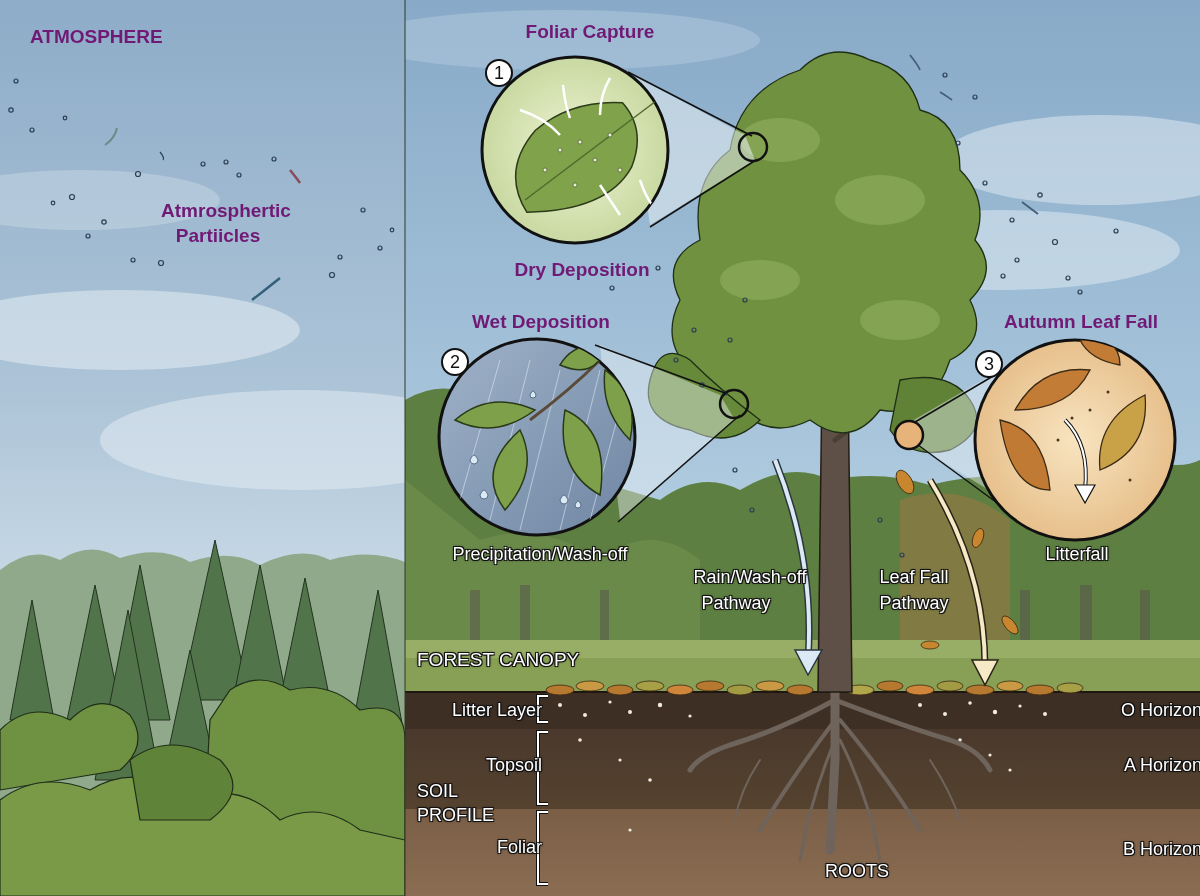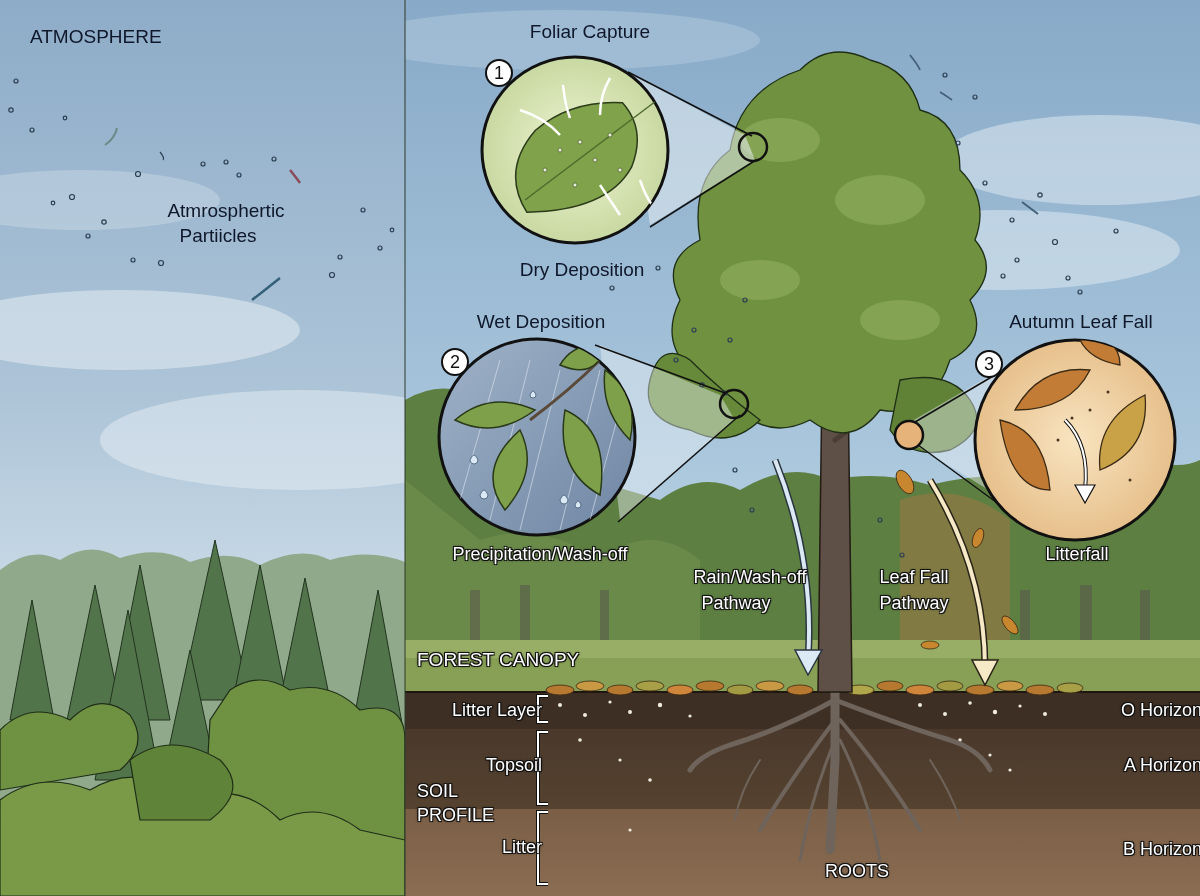--- a/index.html
+++ b/index.html
@@ -1,20 +1,20 @@
 <!DOCTYPE html>
 <html><head>
 <meta charset="utf-8">
 <style>
   html,body{margin:0;padding:0;}
   body{width:1200px;height:896px;overflow:hidden;position:relative;font-family:"Liberation Sans",sans-serif;background:#9fb9cf;}
   .stage{position:absolute;left:0;top:0;width:1200px;height:896px;}
   svg.art{position:absolute;left:0;top:0;}
   .lbl{position:absolute;white-space:nowrap;line-height:1.05;}
-  .dark{color:#0f172a;font-size:19px;}
+  .dark{color:#701a75;font-size:19px;font-weight:bold;}
   .light{color:#ffffff;font-size:18px;text-shadow:-1px -1px 0 #111,1px -1px 0 #111,-1px 1px 0 #111,1px 1px 0 #111,0 0 3px #000;}
   .center{text-align:left;transform:translateX(-50%);}
   .right{transform:translateX(-100%);margin-left:16px;}
   .num{position:absolute;width:28px;height:28px;border-radius:50%;background:#fff;border:2.5px solid #111;box-sizing:border-box;display:flex;align-items:center;justify-content:center;font-size:18px;color:#111;font-family:"Liberation Sans",sans-serif;}
 </style>
 </head>
 <body>
 
 <div class="stage">
 
@@ -384,19 +384,19 @@
   <div class="lbl light center" style="left:736px;top:568px;padding-left:28px;">Rain/Wash-off</div>
   <div class="lbl light center" style="left:736px;top:594px;">Pathway</div>
   <div class="lbl light center" style="left:914px;top:568px;">Leaf Fall</div>
   <div class="lbl light center" style="left:914px;top:594px;">Pathway</div>
 
   <div class="lbl light" style="left:417px;top:650px;font-size:19px;">FOREST CANOPY</div>
   <div class="lbl light right" style="left:526px;top:701px;">Litter Layer</div>
   <div class="lbl light right" style="left:526px;top:756px;">Topsoil</div>
   <div class="lbl light" style="left:417px;top:782px;">SOIL</div>
   <div class="lbl light" style="left:417px;top:806px;">PROFILE</div>
-  <div class="lbl light right" style="left:526px;top:838px;">Litter</div>
+  <div class="lbl light right" style="left:526px;top:838px;">Foliar</div>
 
   <div class="lbl light right" style="left:1186px;top:701px;">O Horizon</div>
   <div class="lbl light right" style="left:1186px;top:756px;">A Horizon</div>
   <div class="lbl light right" style="left:1186px;top:840px;">B Horizon</div>
   <div class="lbl light center" style="left:857px;top:862px;">ROOTS</div>
 </div>
 
 </body></html>

